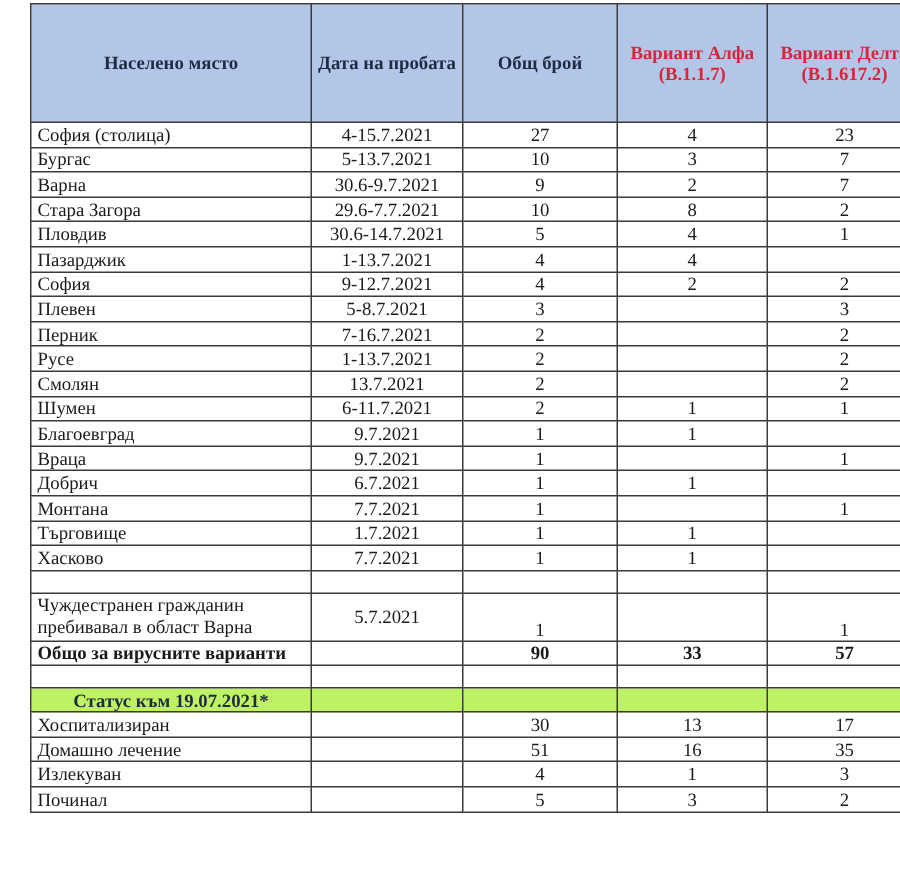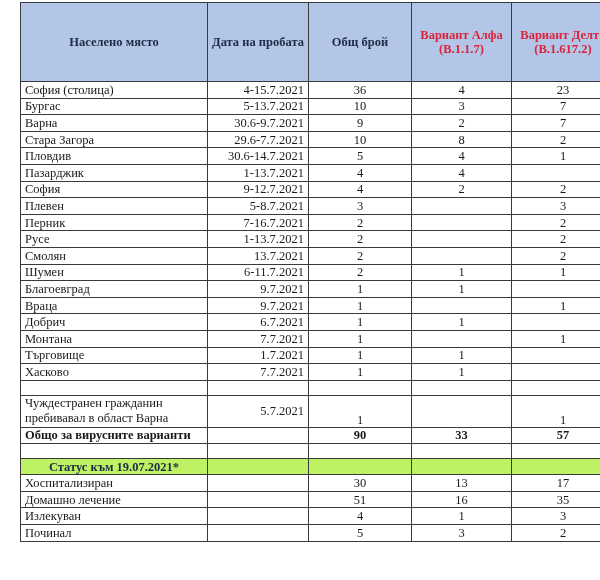--- a/index.html
+++ b/index.html
@@ -4,21 +4,21 @@
 <style>
   html, body { margin:0; padding:0; background:#ffffff; }
   body { width:600px; height:580px; overflow:hidden; font-family:"Liberation Serif","DejaVu Serif",serif; color:#1a1a1a; }
   table { border-collapse:collapse; position:absolute; left:20px; top:2px; table-layout:fixed; width:594px; }
   td, th { border:1px solid #3a3a3a; padding:0 4px; font-size:12.5px; line-height:14px; }
   col.c1 { width:187px; } col.c2 { width:101px; } col.c3 { width:103px; } col.c4 { width:100px; } col.c5 { width:103px; }
   thead th { background:#b4c6e7; height:78px; font-weight:bold; text-align:center; color:#1f2a44; }
   thead th.red { color:#d9243a; }
   tbody td { height:15.6px; }
   td.num { text-align:center; }
-  td.date { text-align:right; }
+  td.date { text-align:center; }
   tr.empty td { height:14px; }
   tr.two td { height:31px; vertical-align:middle; }
   tr.two td.num { vertical-align:bottom; }
   tr.two td.place { line-height:15px; }
   tr.total td { font-weight:bold;margin-top:16px; }
   tr.status td { background:#bef264; font-weight:bold; height:15px; }
   tr.status td.place { text-align:center; color:#1f2a44; }
 </style>
 </head>
 <body>
@@ -37,21 +37,21 @@
       <th>Дата на пробата</th>
       <th>Общ брой</th>
       <th class="red">Вариант Алфа (B.1.1.7)</th>
       <th class="red">Вариант Делта (B.1.617.2)</th>
     </tr>
   </thead>
   <tbody id="tbody">
       <tr>
         <td class="place">София (столица)</td>
         <td class="date">4-15.7.2021</td>
-        <td class="num">36</td>
+        <td class="num">27</td>
         <td class="num">4</td>
         <td class="num">23</td>
       </tr>
       <tr>
         <td class="place">Бургас</td>
         <td class="date">5-13.7.2021</td>
         <td class="num">10</td>
         <td class="num">3</td>
         <td class="num">7</td>
       </tr>

